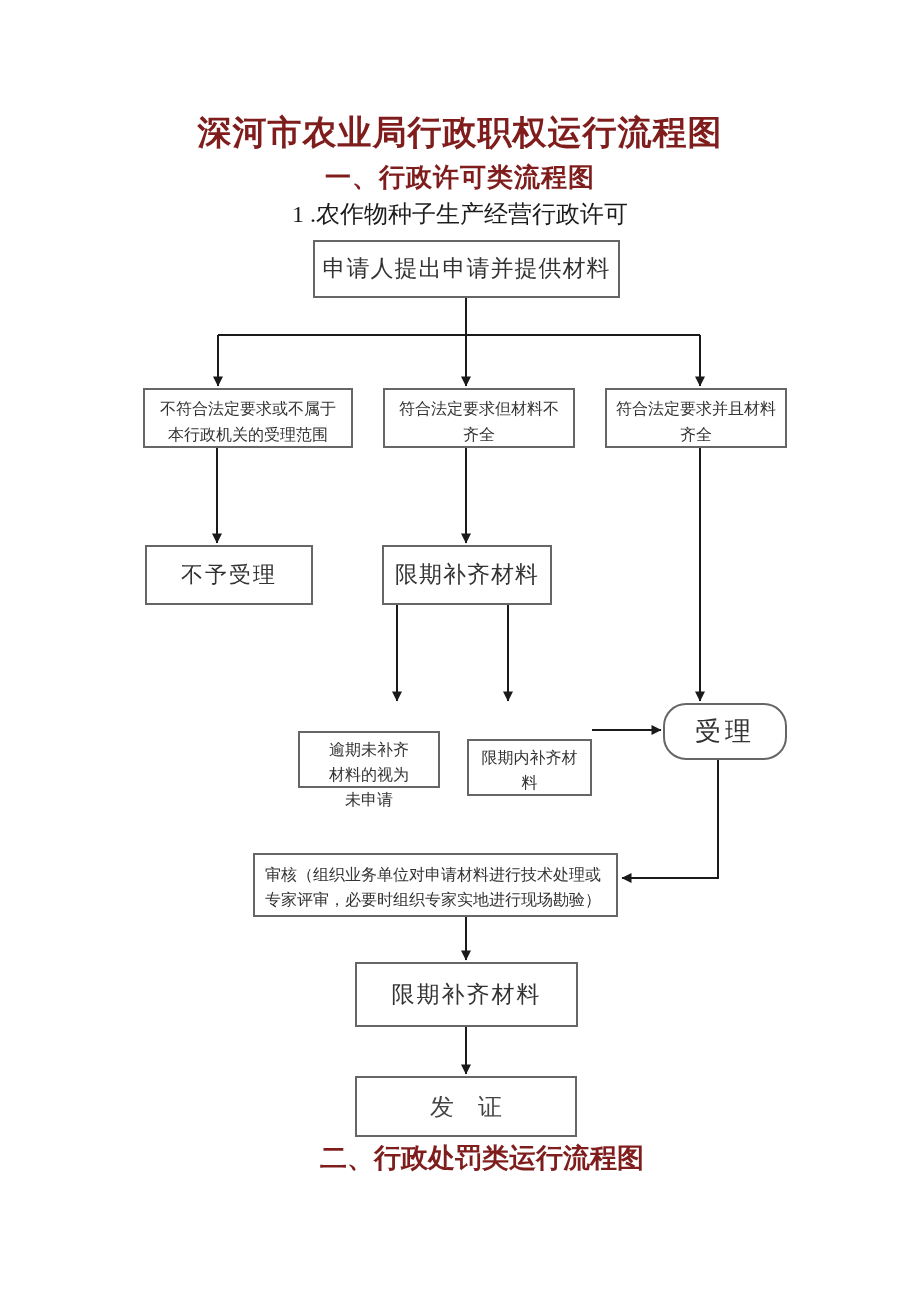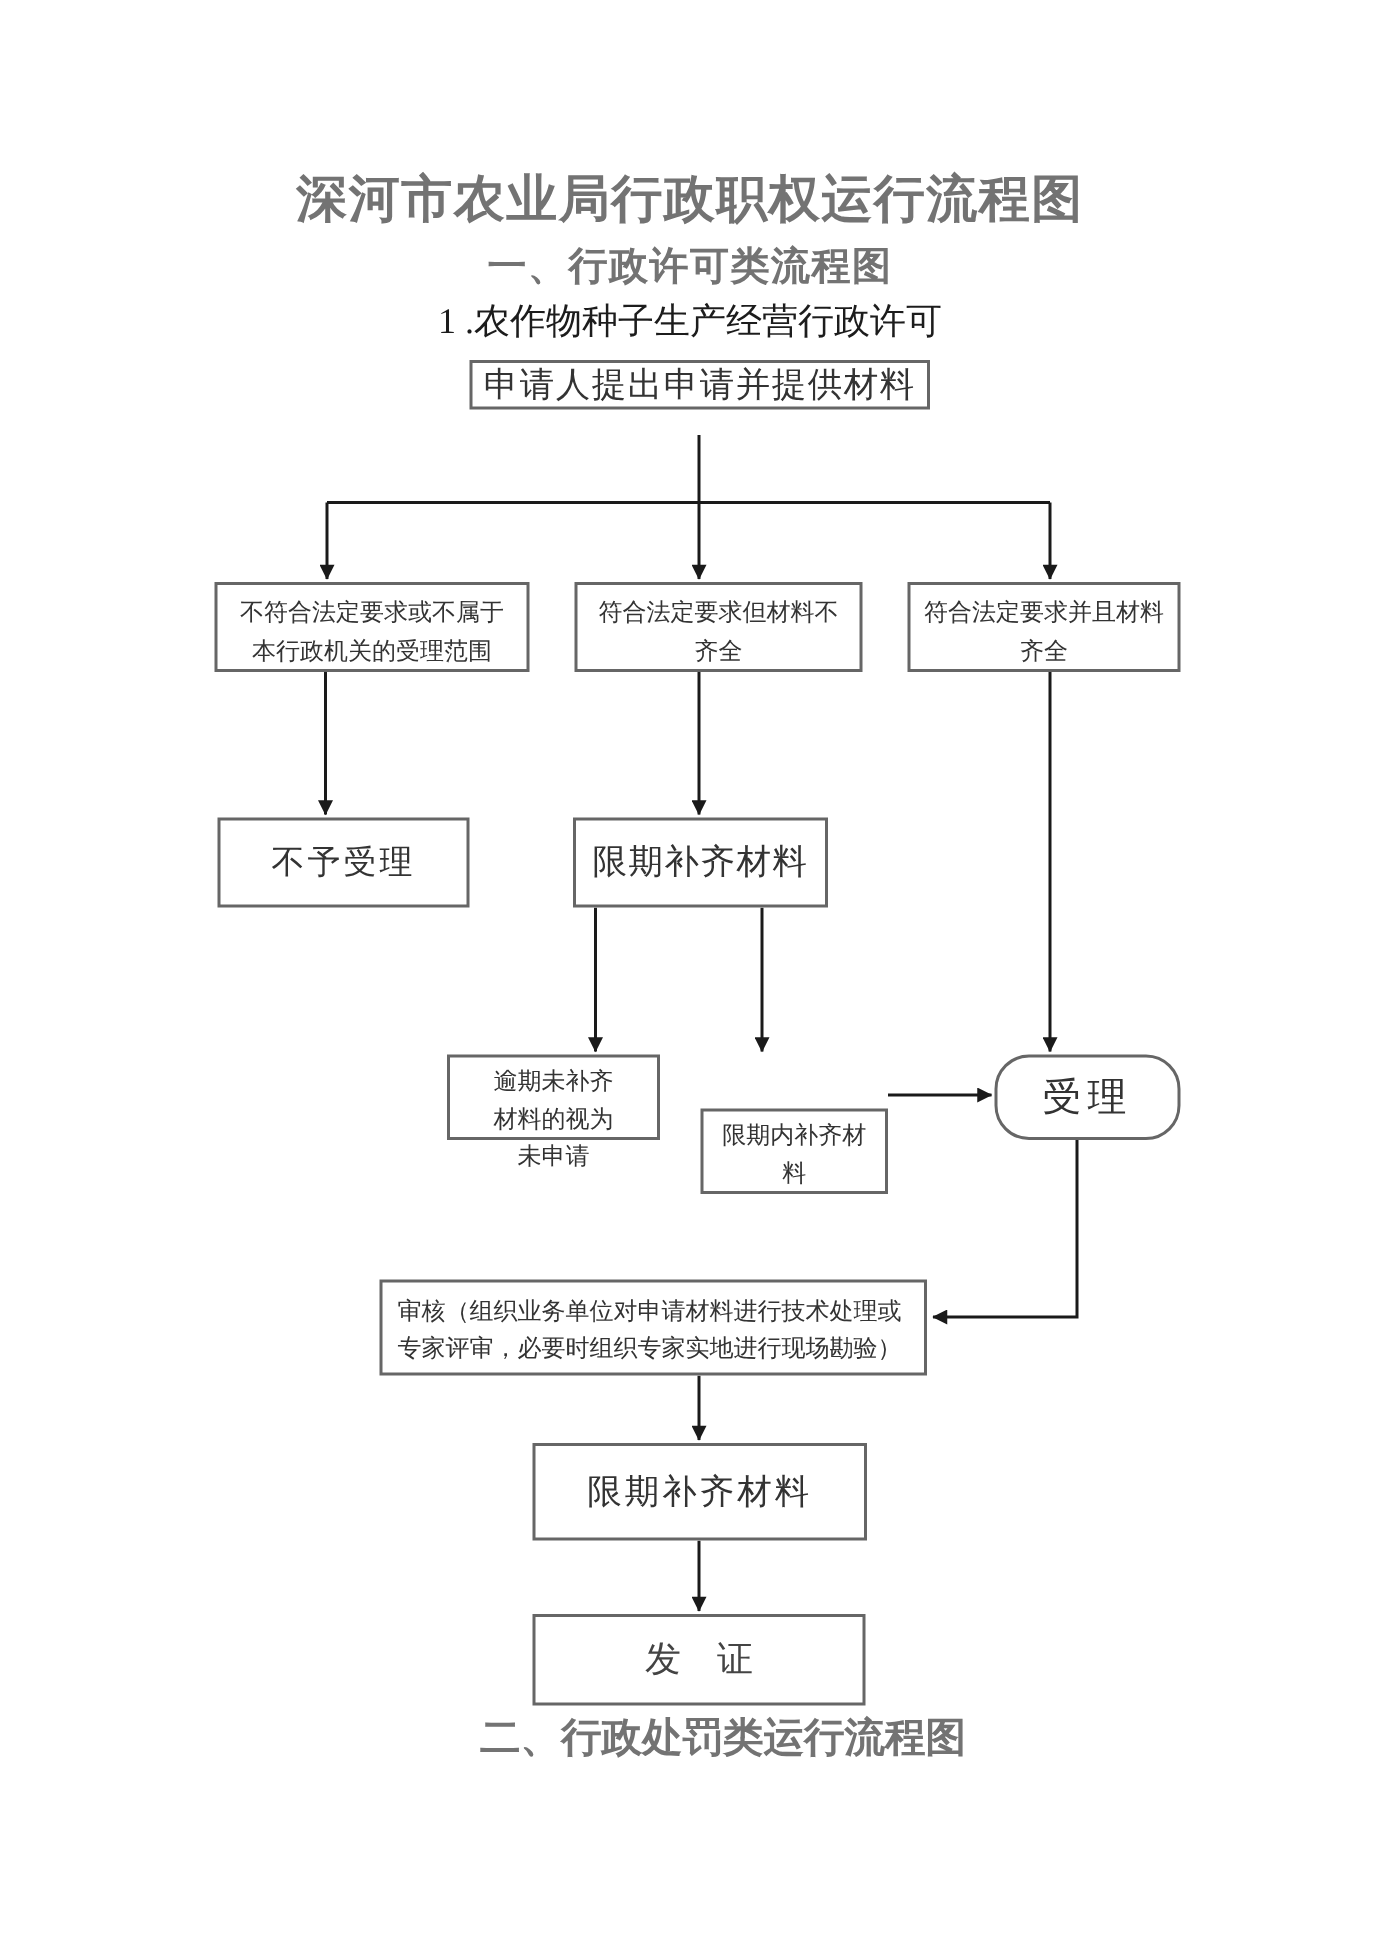--- a/index.html
+++ b/index.html
@@ -5,42 +5,42 @@
   html,body{margin:0;padding:0;background:#888;}
   .page{
     position:relative;
     width:920px;height:1301px;
     background:#ffffff;
     overflow:hidden;
     font-family:"Liberation Serif", serif;
     color:#2e2e2e;
   }
   .hd{position:absolute;left:0;width:920px;text-align:center;
-      font-family:"Liberation Sans", sans-serif;font-weight:700;color:#737373;
+      font-family:"Liberation Sans", sans-serif;font-weight:700;color:#7f1d1d;
       white-space:nowrap;}
   #title{top:110px;font-size:34px;letter-spacing:1px;}
   #sec1{top:160px;font-size:26px;letter-spacing:1px;}
   #step1{top:198px;font-size:24px;font-weight:400;
          font-family:"Liberation Serif", serif;color:#1c1c1c;}
   #sec2{top:1140px;left:320px;width:auto;text-align:right;font-size:27px;}
 
   .node{
     position:absolute;box-sizing:border-box;
     border:2px solid #666;background:#fff;
     display:flex;align-items:center;justify-content:center;
     flex-direction:column;text-align:center;
     color:#333;z-index:2;line-height:26px;
   }
-  #node-apply{left:313px;top:240px;width:307px;height:33px;font-size:23px;letter-spacing:1px;white-space:nowrap;}
+  #node-apply{left:313px;top:240px;width:307px;height:58px;font-size:23px;letter-spacing:1px;white-space:nowrap;}
   #node-branch-reject{left:143px;top:388px;width:210px;height:60px;font-size:16px;padding:0 10px;display:block;padding-top:6px;}
   #node-branch-incomplete{left:383px;top:388px;width:192px;height:60px;font-size:16px;padding:6px 12px 0;display:block;}
   #node-branch-complete{left:605px;top:388px;width:182px;height:60px;font-size:16px;padding:6px 8px 10px;display:block;}
   #node-not-accepted{left:145px;top:545px;width:168px;height:60px;font-size:22px;letter-spacing:2px;}
   #node-supplement{left:382px;top:545px;width:170px;height:60px;font-size:23px;letter-spacing:1px;white-space:nowrap;}
-  #node-overdue{left:298px;top:703px;width:142px;height:57px;font-size:16px;padding:4px 24px 0;display:block;line-height:25px;}
+  #node-overdue{left:298px;top:731px;width:142px;height:57px;font-size:16px;padding:4px 24px 0;display:block;line-height:25px;}
   #node-intime{left:467px;top:703px;width:125px;height:57px;font-size:16px;padding:4px 10px 0;display:block;line-height:25px;margin-top:36px;}
   #node-accept{left:663px;top:703px;width:124px;height:57px;font-size:26px;letter-spacing:4px;border-radius:23px;}
   #node-review{left:253px;top:853px;width:365px;height:64px;font-size:16px;
                display:block;text-align:left;padding:7px 0 0 10px;line-height:25px;white-space:nowrap;}
   #node-approve{left:355px;top:962px;width:223px;height:65px;font-size:23px;letter-spacing:2px;}
   #node-issue{left:355px;top:1076px;width:222px;height:61px;font-size:24px;color:#444;}
 
   svg.wires{position:absolute;left:0;top:0;z-index:1;}
   svg.wires line, svg.wires polyline{stroke:#1a1a1a;stroke-width:2;fill:none;}
 </style>

